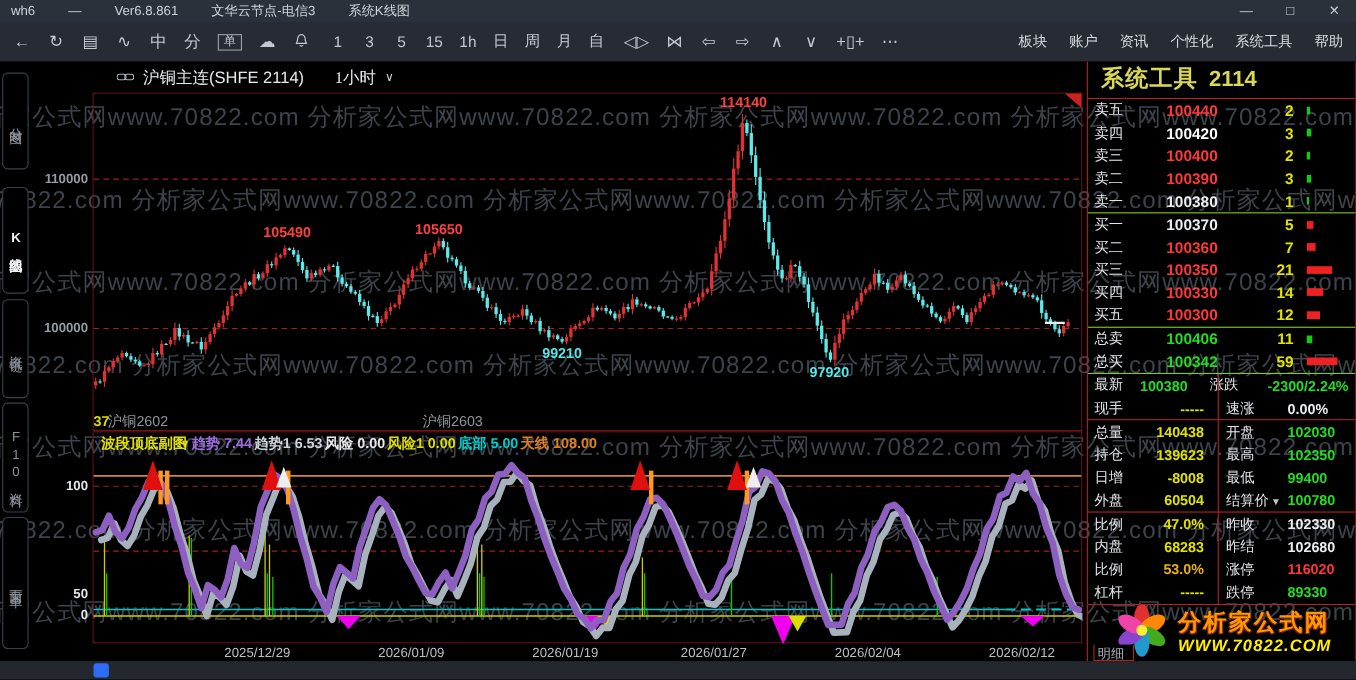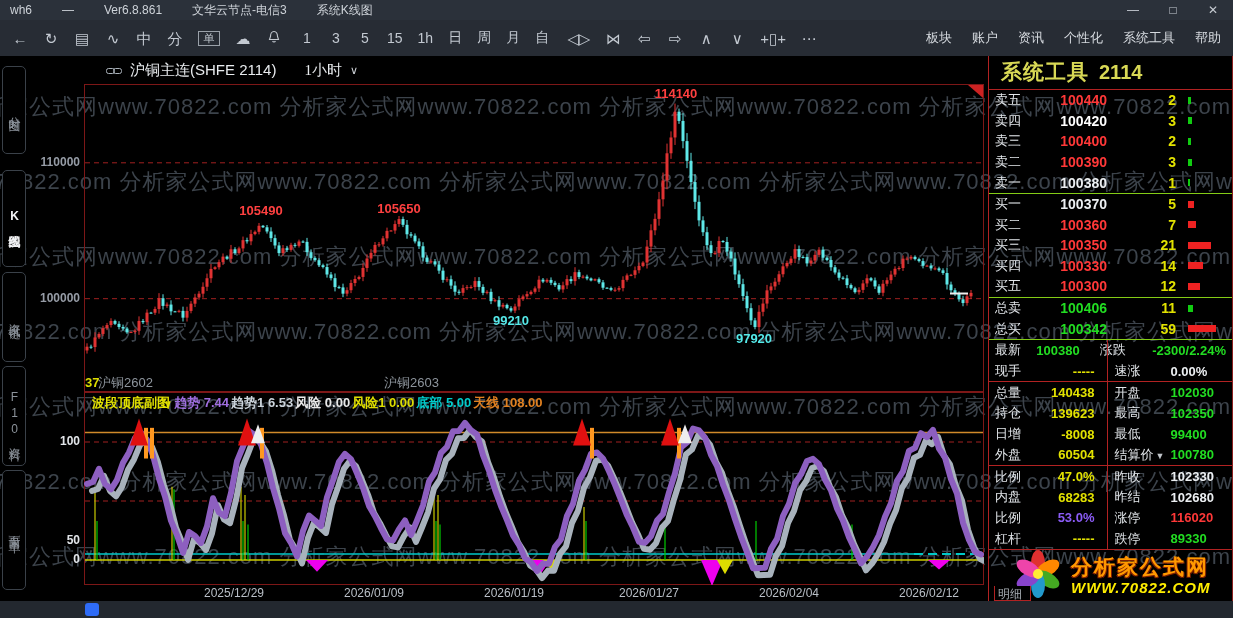--- a/index.html
+++ b/index.html
@@ -849,21 +849,21 @@
             <span class="sv2" style="color: rgb(236, 239, 242);">102330</span>
           </div>
           <div class="srow">
             <span class="sl">内盘</span>
             <span class="sv" style="color: rgb(226, 226, 0);">68283</span>
             <span class="sl2">昨结</span>
             <span class="sv2" style="color: rgb(236, 239, 242);">102680</span>
           </div>
           <div class="srow">
             <span class="sl">比例</span>
-            <span class="sv" style="color: #8b5cf6;">53.0%</span>
+            <span class="sv" style="color: #eab308;">53.0%</span>
             <span class="sl2">涨停</span>
             <span class="sv2" style="color: rgb(255, 56, 56);">116020</span>
           </div>
           <div class="srow sep">
             <span class="sl">杠杆</span>
             <span class="sv" style="color: rgb(226, 226, 0);">-----</span>
             <span class="sl2">跌停</span>
             <span class="sv2" style="color: rgb(34, 221, 34);">89330</span>
           </div>
         </div>

